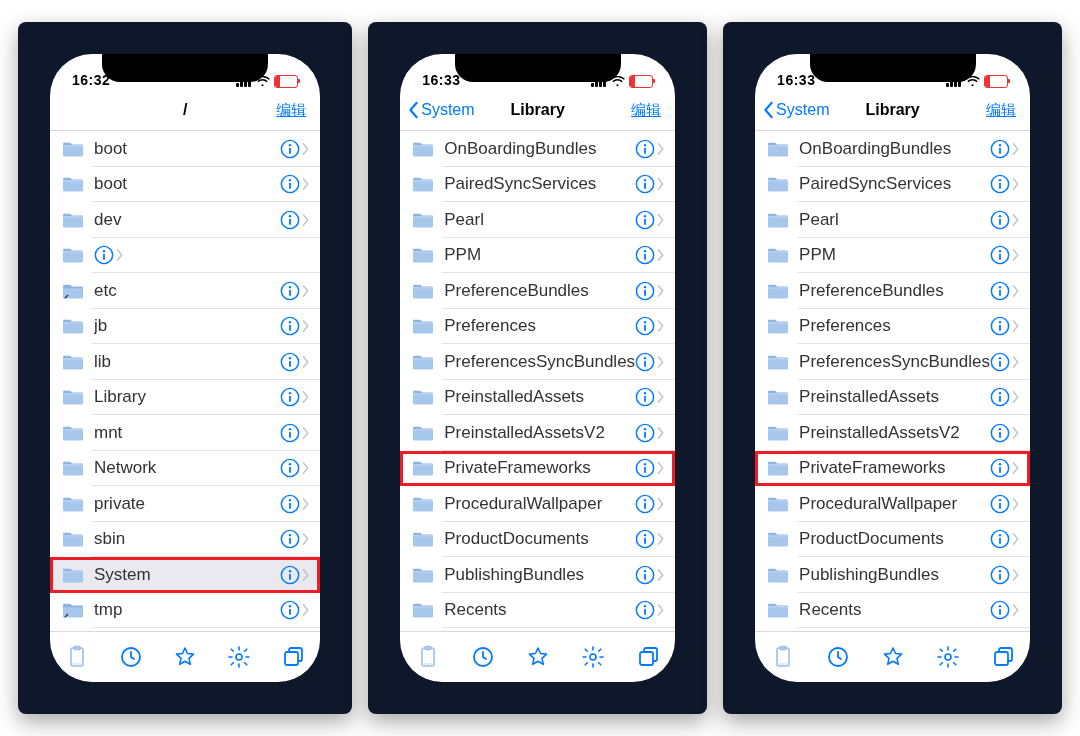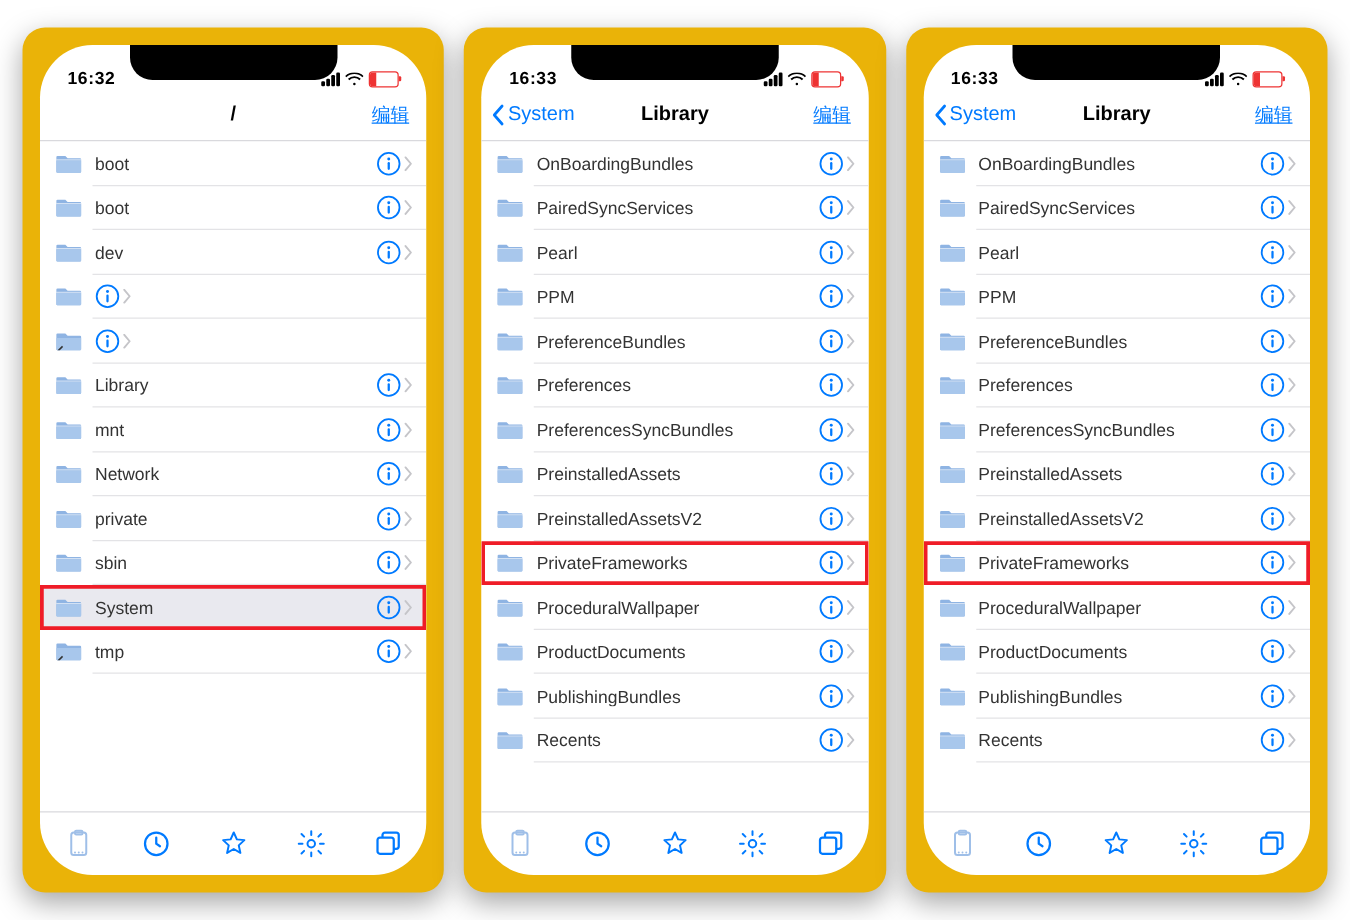--- a/index.html
+++ b/index.html
@@ -1,17 +1,17 @@
 <!DOCTYPE html>
 <html><head>
 <meta charset="utf-8">
 <style>
   html,body{margin:0;padding:0;background:#fff;font-family:-apple-system,Helvetica,Arial,sans-serif;}
   .stage{width:1080px;height:736px;position:relative;display:flex;gap:16px;padding:22px 18px;box-sizing:border-box;}
-  .phone{flex:1;position:relative;border-radius:18px;background:#eab308;box-shadow:0 8px 22px rgba(0,0,0,.35);padding:14px;box-sizing:border-box;}
+  .phone{flex:1;position:relative;border-radius:8px;background:#0f172a;box-shadow:0 8px 22px rgba(0,0,0,.35);padding:32px;box-sizing:border-box;}
   .screen{position:relative;width:100%;height:100%;background:#fff;border-radius:42px;overflow:hidden;display:flex;flex-direction:column;}
   .notch{position:absolute;top:0;left:50%;transform:translateX(-50%);width:166px;height:28px;background:#000;border-bottom-left-radius:18px;border-bottom-right-radius:18px;z-index:10;}
   .status{height:34px;display:flex;align-items:flex-end;justify-content:space-between;padding:0 22px 2px;font-size:14px;font-weight:600;}
   .status .time{letter-spacing:0.5px;}
   .status .icons{display:flex;align-items:center;gap:4px;}
   .signal{display:flex;align-items:flex-end;gap:1px;height:11px;}
   .signal span{display:block;width:3px;background:#000;border-radius:1px;}
   .signal span:nth-child(1){height:4px;}
   .signal span:nth-child(2){height:6px;}
   .signal span:nth-child(3){height:9px;}
@@ -25,21 +25,21 @@
   .nav-left{position:absolute;left:8px;display:flex;align-items:center;color:#007aff;font-size:16px;}
   .nav-right{position:absolute;right:14px;color:#007aff;font-size:15px;text-decoration:underline;}
   .back-chevron{width:12px;height:18px;margin-right:1px;}
   .list{flex:1;overflow:hidden;}
   .row{height:35.5px;display:flex;align-items:center;padding-left:12px;box-sizing:border-box;position:relative;}
   .row:after{content:"";position:absolute;left:42px;right:0;bottom:0;height:1px;background:#e3e3e6;}
   .row.selected{background:#e9e9ef;}
   .row.highlight{box-shadow:inset 0 0 0 3px #ef1c27;z-index:2;}
   .row.highlight:after{display:none;}
   .folder-icon{width:22px;height:18px;margin-right:10px;}
-  .row-label{flex:1;font-size:14px;color:#333;white-space:nowrap;overflow:hidden;text-overflow:ellipsis;}
+  .row-label{flex:1;font-size:17px;color:#333;white-space:nowrap;overflow:hidden;text-overflow:ellipsis;}
   .info-icon{width:20px;height:20px;margin-right:2px;}
   .chevron{width:8px;height:12px;margin-right:10px;stroke:#c5c5c9;}
   .tabbar{height:50px;border-top:1px solid #d9d9dd;display:flex;}
   .tab{flex:1;display:flex;align-items:center;justify-content:center;color:#007aff;}
   .tab svg{width:24px;height:24px;}
   svg{display:block;}
 </style>
 </head>
 <body>
 
@@ -131,20 +131,53 @@
             <svg class="chevron" viewBox="0 0 8 14">
               <path d="M1 1l5 6-5 6" fill="none" stroke="#c5c5c9" stroke-width="1.8" stroke-linecap="round" stroke-linejoin="round"></path>
             </svg>
           </div>
           <div class="row">
             <svg class="folder-icon" viewBox="0 0 24 20">
               <path d="M2 3h7l2 2h11a1 1 0 0 1 1 1v11a1 1 0 0 1-1 1H2a1 1 0 0 1-1-1V4a1 1 0 0 1 1-1z" fill="#8fb4e3"></path>
               <path d="M1 7h22v10a1 1 0 0 1-1 1H2a1 1 0 0 1-1-1z" fill="#a8c7ec"></path>
               <path d="M2 18l4-4 1 1-3 3z" fill="#333"></path>
             </svg>
+            <span class="row-label">etc</span>
+            <svg class="info-icon" viewBox="0 0 22 22">
+              <circle cx="11" cy="11" r="9.5" fill="none" stroke="#007aff" stroke-width="1.6"></circle>
+              <circle cx="11" cy="6.8" r="1.3" fill="#007aff"></circle>
+              <rect x="10" y="9.5" width="2" height="7" rx="1" fill="#007aff"></rect>
+            </svg>
+            <svg class="chevron" viewBox="0 0 8 14">
+              <path d="M1 1l5 6-5 6" fill="none" stroke="#c5c5c9" stroke-width="1.8" stroke-linecap="round" stroke-linejoin="round"></path>
+            </svg>
+          </div>
+          <div class="row">
+            <svg class="folder-icon" viewBox="0 0 24 20">
+              <path d="M2 3h7l2 2h11a1 1 0 0 1 1 1v11a1 1 0 0 1-1 1H2a1 1 0 0 1-1-1V4a1 1 0 0 1 1-1z" fill="#8fb4e3"></path>
+              <path d="M1 7h22v10a1 1 0 0 1-1 1H2a1 1 0 0 1-1-1z" fill="#a8c7ec"></path>
+              <rect x="1" y="6" width="22" height="1" fill="#fff" opacity=".6"></rect>
+            </svg>
+            <span class="row-label">jb</span>
+            <svg class="info-icon" viewBox="0 0 22 22">
+              <circle cx="11" cy="11" r="9.5" fill="none" stroke="#007aff" stroke-width="1.6"></circle>
+              <circle cx="11" cy="6.8" r="1.3" fill="#007aff"></circle>
+              <rect x="10" y="9.5" width="2" height="7" rx="1" fill="#007aff"></rect>
+            </svg>
+            <svg class="chevron" viewBox="0 0 8 14">
+              <path d="M1 1l5 6-5 6" fill="none" stroke="#c5c5c9" stroke-width="1.8" stroke-linecap="round" stroke-linejoin="round"></path>
+            </svg>
+          </div>
+          <div class="row">
+            <svg class="folder-icon" viewBox="0 0 24 20">
+              <path d="M2 3h7l2 2h11a1 1 0 0 1 1 1v11a1 1 0 0 1-1 1H2a1 1 0 0 1-1-1V4a1 1 0 0 1 1-1z" fill="#8fb4e3"></path>
+              <path d="M1 7h22v10a1 1 0 0 1-1 1H2a1 1 0 0 1-1-1z" fill="#a8c7ec"></path>
+              <rect x="1" y="6" width="22" height="1" fill="#fff" opacity=".6"></rect>
+            </svg>
+            <span class="row-label">lib</span>
             <svg class="info-icon" viewBox="0 0 22 22">
               <circle cx="11" cy="11" r="9.5" fill="none" stroke="#007aff" stroke-width="1.6"></circle>
               <circle cx="11" cy="6.8" r="1.3" fill="#007aff"></circle>
               <rect x="10" y="9.5" width="2" height="7" rx="1" fill="#007aff"></rect>
             </svg>
             <svg class="chevron" viewBox="0 0 8 14">
               <path d="M1 1l5 6-5 6" fill="none" stroke="#c5c5c9" stroke-width="1.8" stroke-linecap="round" stroke-linejoin="round"></path>
             </svg>
           </div>
           <div class="row">

